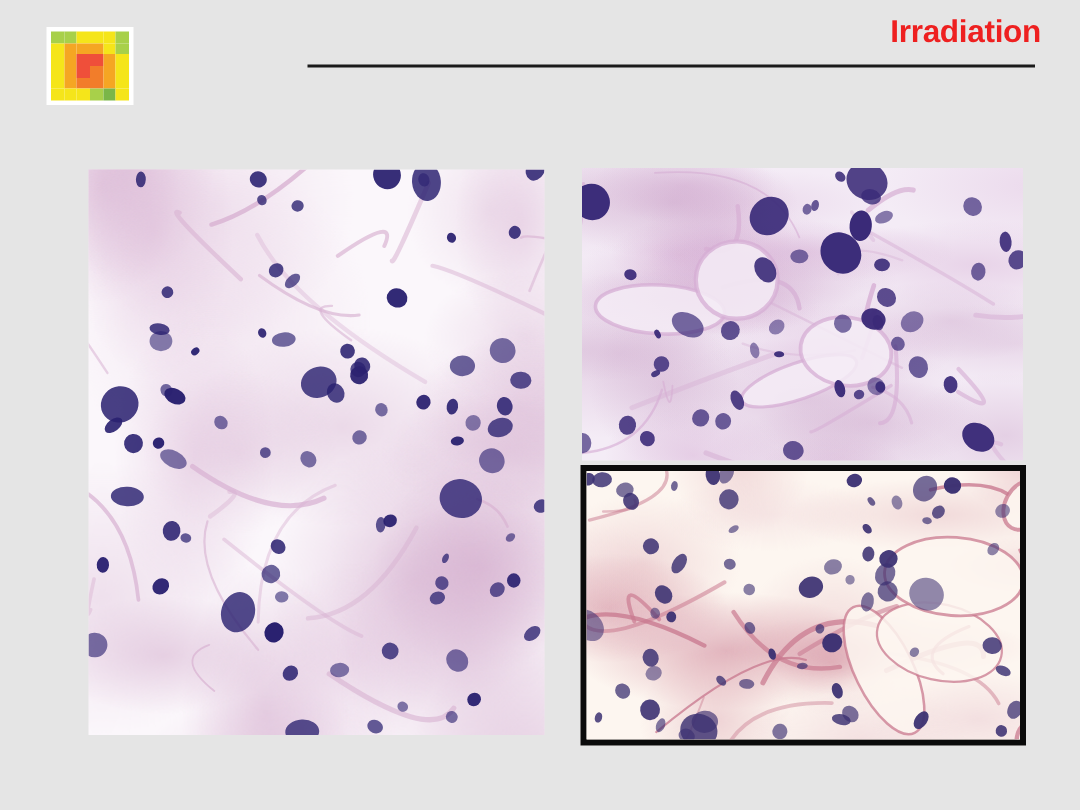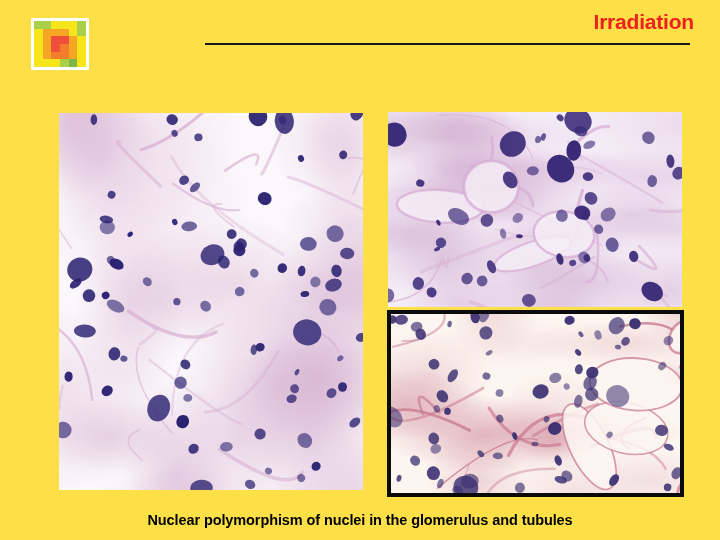--- a/index.html
+++ b/index.html
@@ -105,21 +105,21 @@
     background: #fbf4ef;
   }
   .micro .field { position: absolute; inset: 0; }
 
   
   .wash { position: absolute; inset: -6%; }
 </style>
 </head>
 <body>
 
-<div id="slide" style="background: #fde047;">
+<div id="slide" style="background: #e5e5e5;">
 
   <div id="logo" style="background: rgb(255, 255, 255);">
     <div class="grid">
         <i style="background: rgb(168, 208, 74);"></i>
         <i style="background: rgb(168, 208, 74);"></i>
         <i style="background: rgb(245, 229, 26);"></i>
         <i style="background: rgb(245, 229, 26);"></i>
         <i style="background: rgb(245, 229, 26);"></i>
         <i style="background: rgb(168, 208, 74);"></i>
         <i style="background: rgb(245, 229, 26);"></i>
@@ -443,15 +443,14 @@
           <ellipse cx="44.8" cy="134.9" rx="5.5" ry="4.7" transform="rotate(159 44.8 134.9)" fill="#3c3172" fill-opacity="0.55"></ellipse>
           <ellipse cx="187.9" cy="55.3" rx="5.0" ry="4.0" transform="rotate(97 187.9 55.3)" fill="#3c3172" fill-opacity="0.87"></ellipse>
           <ellipse cx="163.8" cy="114.5" rx="6.8" ry="6.3" transform="rotate(157 163.8 114.5)" fill="#3c3172" fill-opacity="0.98"></ellipse>
           <ellipse cx="164.3" cy="63.9" rx="6.1" ry="5.0" transform="rotate(165 164.3 63.9)" fill="#3c3172" fill-opacity="0.60"></ellipse>
           <ellipse cx="61.8" cy="61.7" rx="7.2" ry="4.2" transform="rotate(122 61.8 61.7)" fill="#3c3172" fill-opacity="0.83"></ellipse>
           <ellipse cx="66.8" cy="176.5" rx="5.5" ry="4.6" transform="rotate(22 66.8 176.5)" fill="#3c3172" fill-opacity="0.66"></ellipse>
         </svg>
       </div>
   </div>
 
-  <div id="caption" style="color: rgb(0, 0, 0);">Nuclear polymorphism of nuclei in the glomerulus and tubules</div>
 
 </div>
 
 </body></html>

